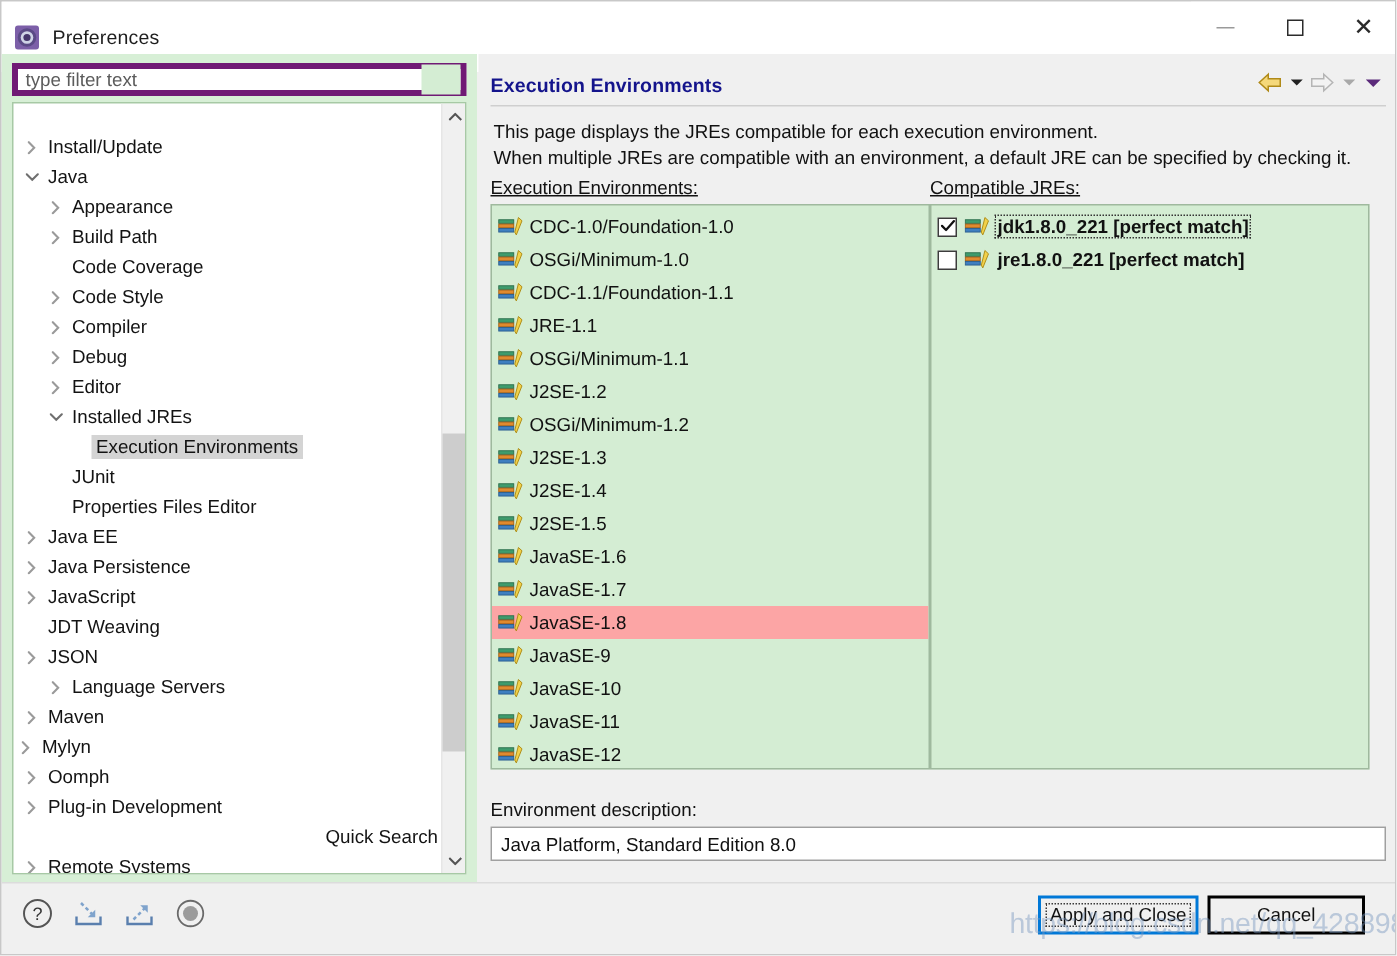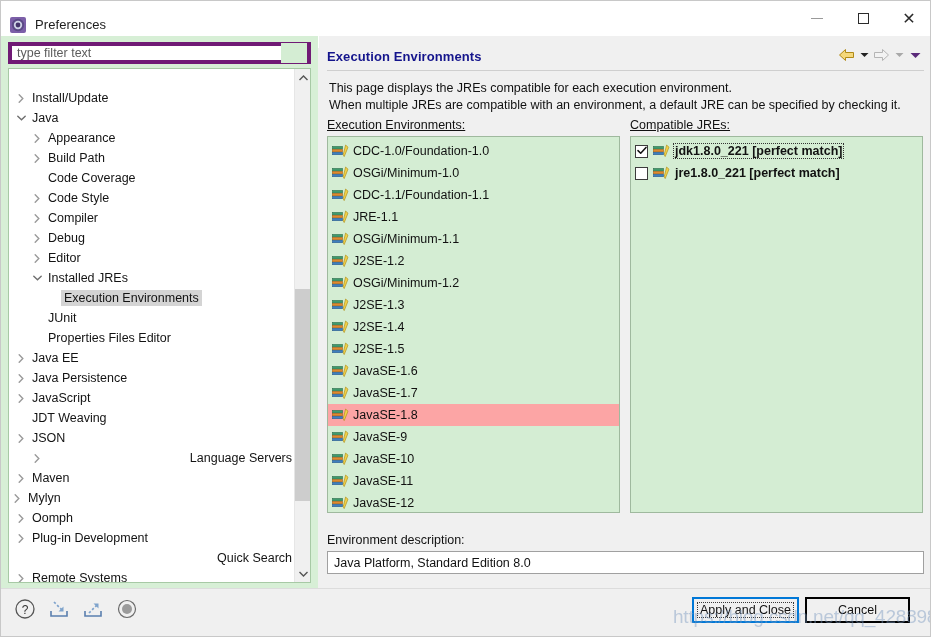--- a/index.html
+++ b/index.html
@@ -133,21 +133,21 @@
     font-size: 12.5px; color: #111; line-height: 17px;
   }
   #cols {
     position: absolute; left: 8px; top: 82px;
     width: 597px;
   }
   .col-label {
     font-size: 12.5px; color: #111; margin-bottom: 4px;
   }
   .col-label u { text-decoration: underline; }
-  #cols-row { display: flex; gap: 10px; }
+  #cols-row { display: flex; }
   .list-col { width: 293px; }
   .listbox {
     background: #d4edd3;
     border: 1px solid #9fb99e;
     height: 377px;
     overflow: hidden;
     padding-top: 3px;
   }
   .list-row {
     height: 22px; display: flex; align-items: center;
@@ -366,21 +366,21 @@
             <span class="label">JDT Weaving</span>
           </div>
           <div class="tree-row" style="padding-left: 4px;">
             <span class="twisty">
               <svg width="6" height="9" viewBox="0 0 6 9">
                 <path d="M1.2 0.8 L4.8 4.5 L1.2 8.2" stroke="#9a9a9a" stroke-width="1.4" fill="none" stroke-linecap="round"></path>
               </svg>
             </span>
             <span class="label">JSON</span>
           </div>
-          <div class="tree-row" style="padding-left: 20px; justify-content: space-between;">
+          <div class="tree-row" style="padding-left: 20px;">
             <span class="twisty">
               <svg width="6" height="9" viewBox="0 0 6 9">
                 <path d="M1.2 0.8 L4.8 4.5 L1.2 8.2" stroke="#9a9a9a" stroke-width="1.4" fill="none" stroke-linecap="round"></path>
               </svg>
             </span>
             <span class="label">Language Servers</span>
           </div>
           <div class="tree-row" style="padding-left: 4px;">
             <span class="twisty">
               <svg width="6" height="9" viewBox="0 0 6 9">

